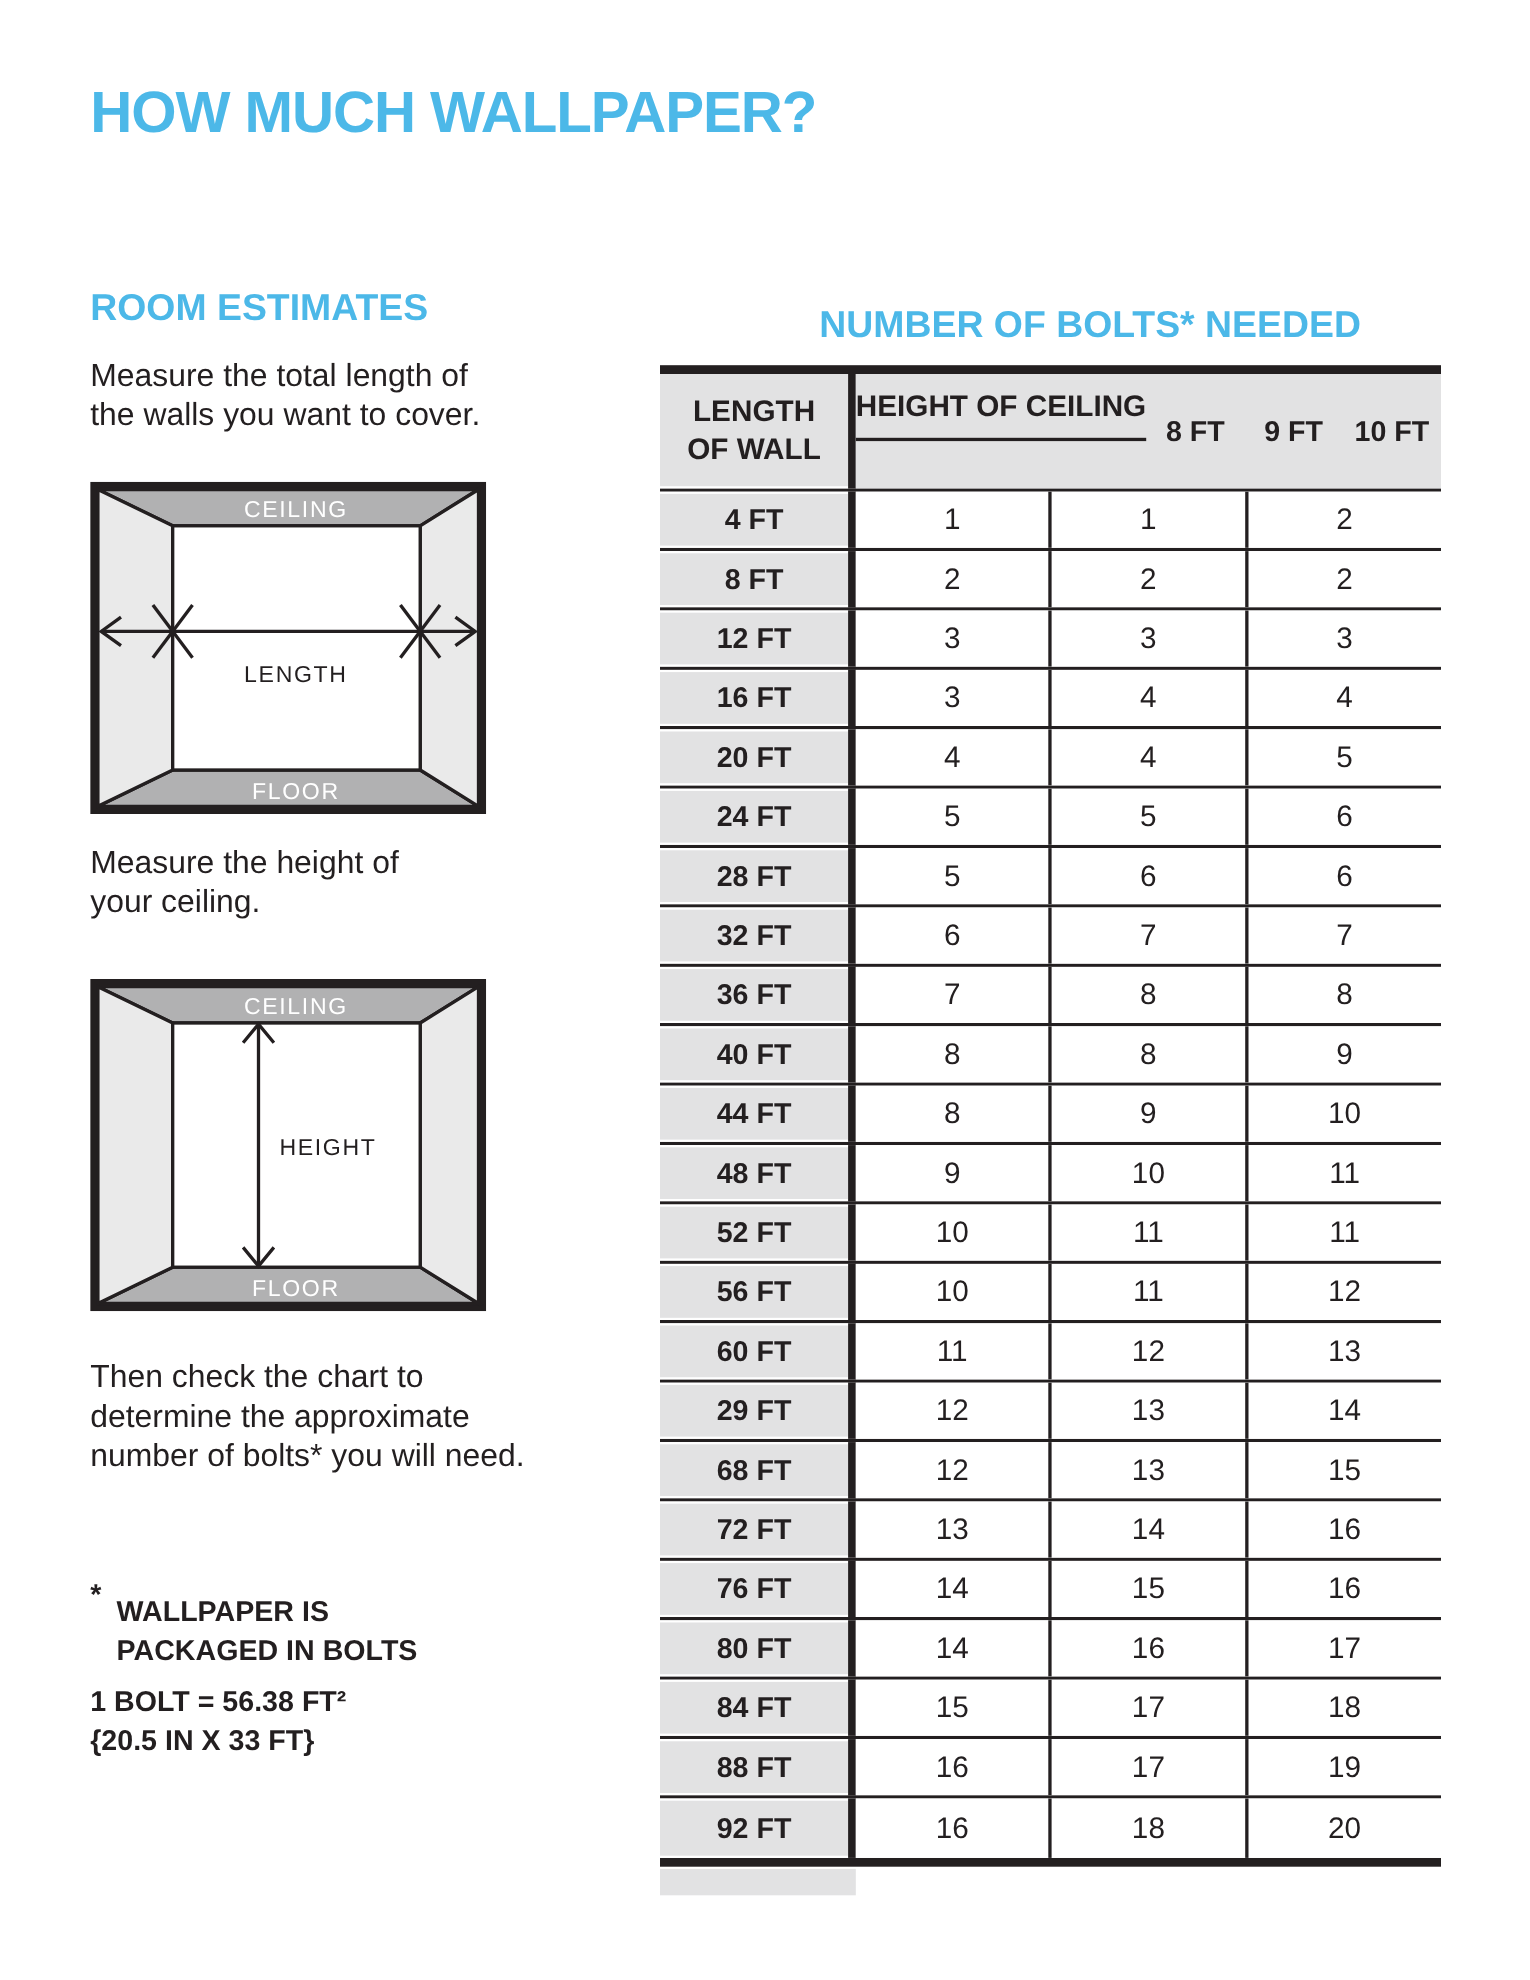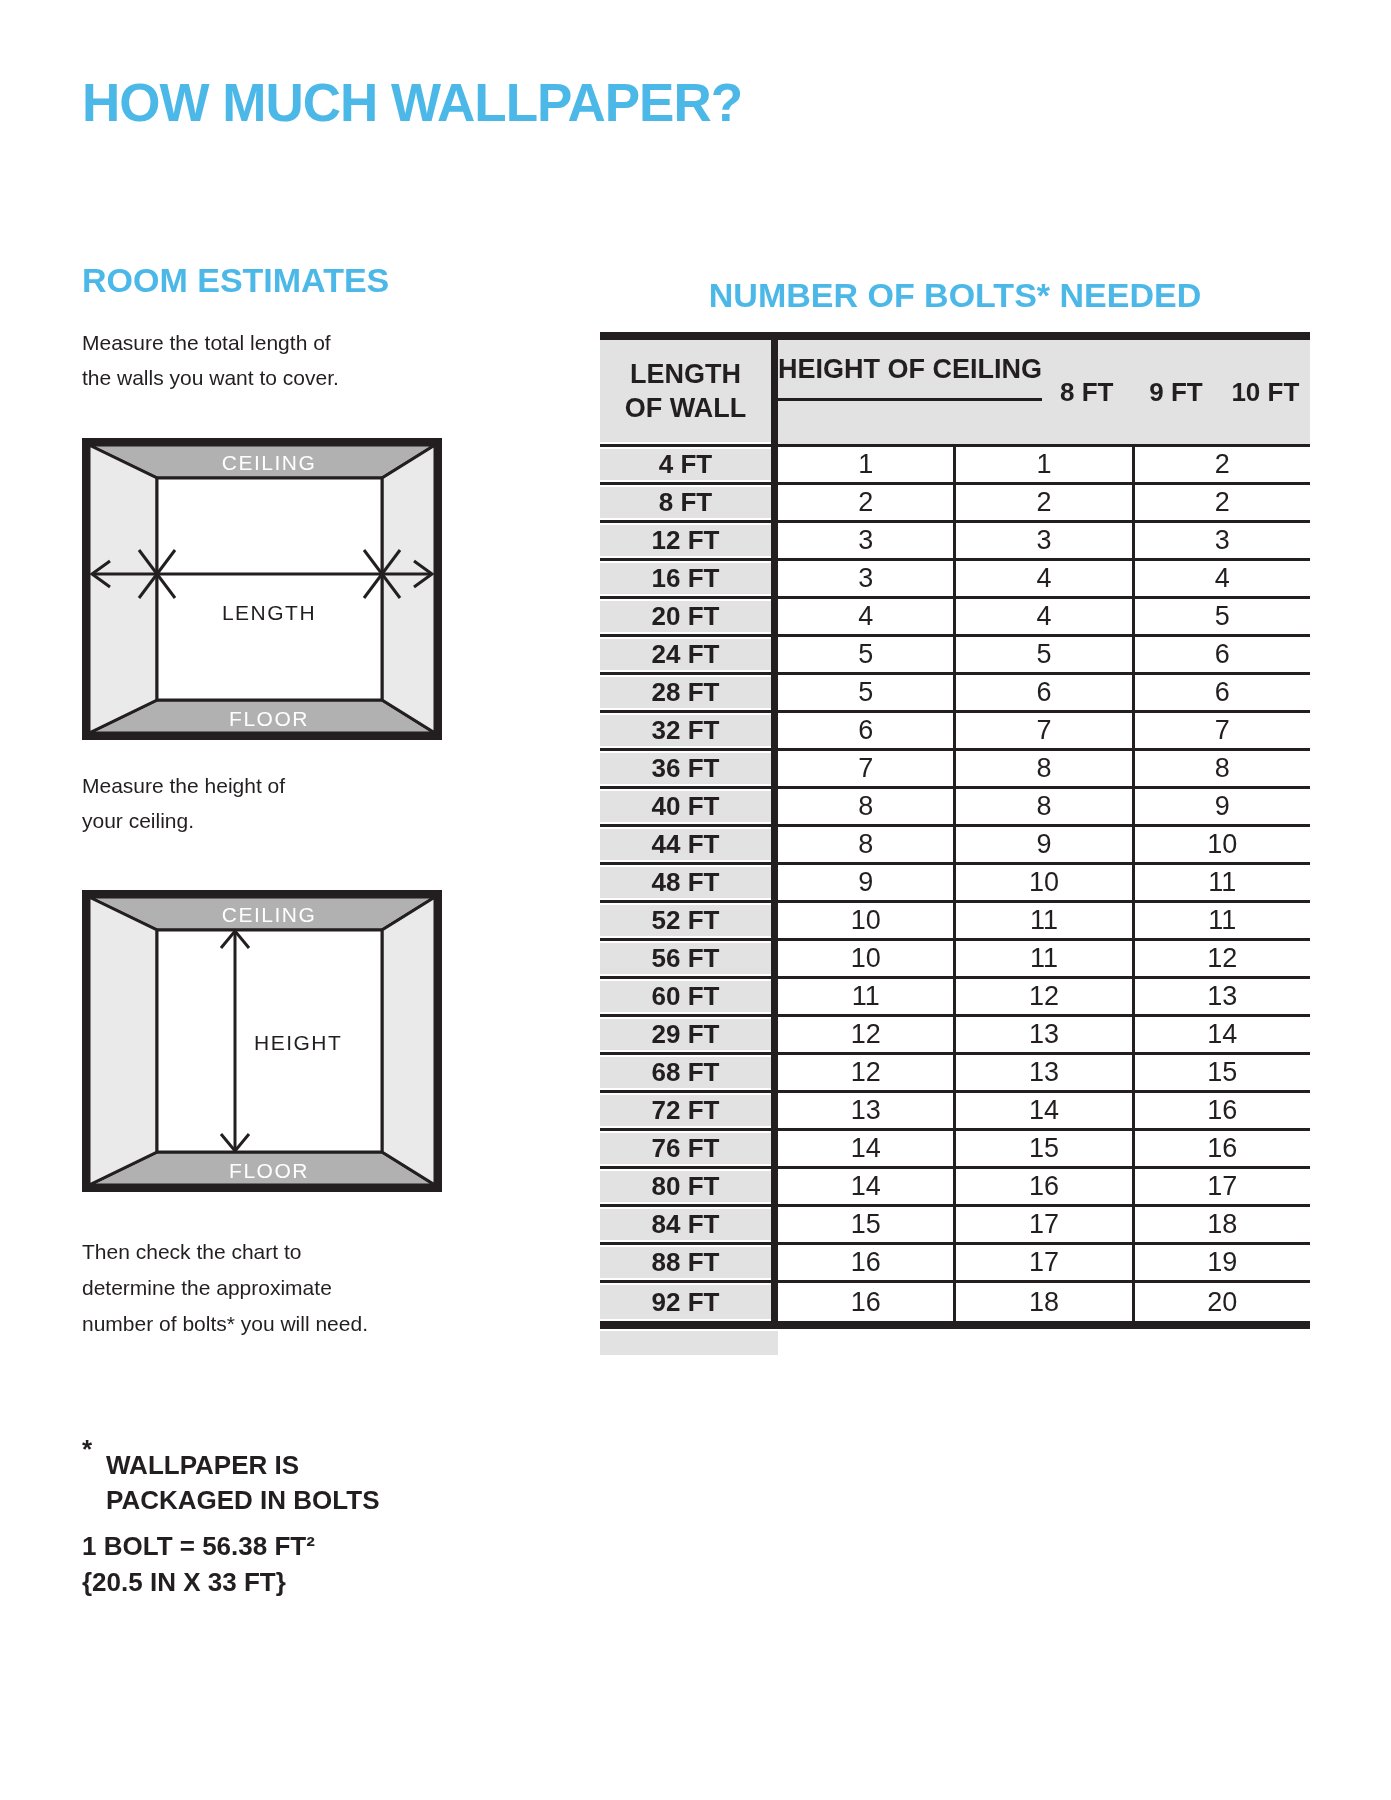--- a/index.html
+++ b/index.html
@@ -16,23 +16,23 @@
     overflow:hidden;
   }
   .abs{position:absolute;}
 
   .page-title{
     left:82px;top:72px;font-size:53px;font-weight:bold;color:var(--blue);
     letter-spacing:-1px;white-space:nowrap;
   }
   .section-head{font-size:34px;font-weight:bold;color:var(--blue);white-space:nowrap;}
   #room-estimates-heading{left:82px;top:261px;}
-  #bolts-heading{left:600px;top:276px;width:710px;text-align:center;}
-
-  .para{font-size:21px;line-height:35px;white-space:pre-line;}
+  #bolts-heading{left:636px;top:276px;width:710px;text-align:center;}
+
+  .para{font-size:29px;line-height:35px;white-space:pre-line;}
   #step1{left:82px;top:325px;}
   #step2{left:82px;top:768px;}
   #step3{left:82px;top:1234px;line-height:36px;}
 
   #footnote{left:82px;top:1432px;display:flex;font-size:26px;font-weight:bold;line-height:35px;}
   #footnote .star{width:24px;}
   #footnote .fn-text{white-space:pre-line;margin-top:16px;}
   #bolt-info{left:82px;top:1528px;font-size:26px;font-weight:bold;line-height:36px;white-space:pre-line;}
 
   .diagram{width:360px;height:302px;}
@@ -53,21 +53,21 @@
   .thead .tlabel-in{font-size:27px;line-height:34px;}
   .tdivider{width:7px;background:var(--ink);}
   .thead-right{flex:1;display:flex;background:var(--gray);}
   .thead-main{
     height:58px;border-bottom:3px solid var(--ink);
     display:flex;align-items:center;justify-content:center;font-weight:bold;font-size:27px;
   }
   .thead-sub{flex:1;display:flex;}
   .thead-sub-cell{flex:1;display:flex;align-items:center;justify-content:center;font-weight:bold;font-size:26px;}
 
-  .trow{display:flex;height:38px;box-sizing:border-box;border-bottom:3px solid var(--ink);}
+  .trow{display:flex;height:54px;box-sizing:border-box;border-bottom:3px solid var(--ink);}
   .trow:last-child{border-bottom:none;}
   .trow .tlabel{padding:2px 0;}
   .trow .tlabel-in{font-size:26px;}
   .tcell{
     flex:1;display:flex;align-items:center;justify-content:center;
     font-size:27px;font-weight:400;border-left:3px solid var(--ink);background:#ffffff;
   }
   .tcell:nth-child(3){border-left:none;}
   .tstub{width:178px;height:24px;background:var(--gray);margin-top:2px;}
 </style>

